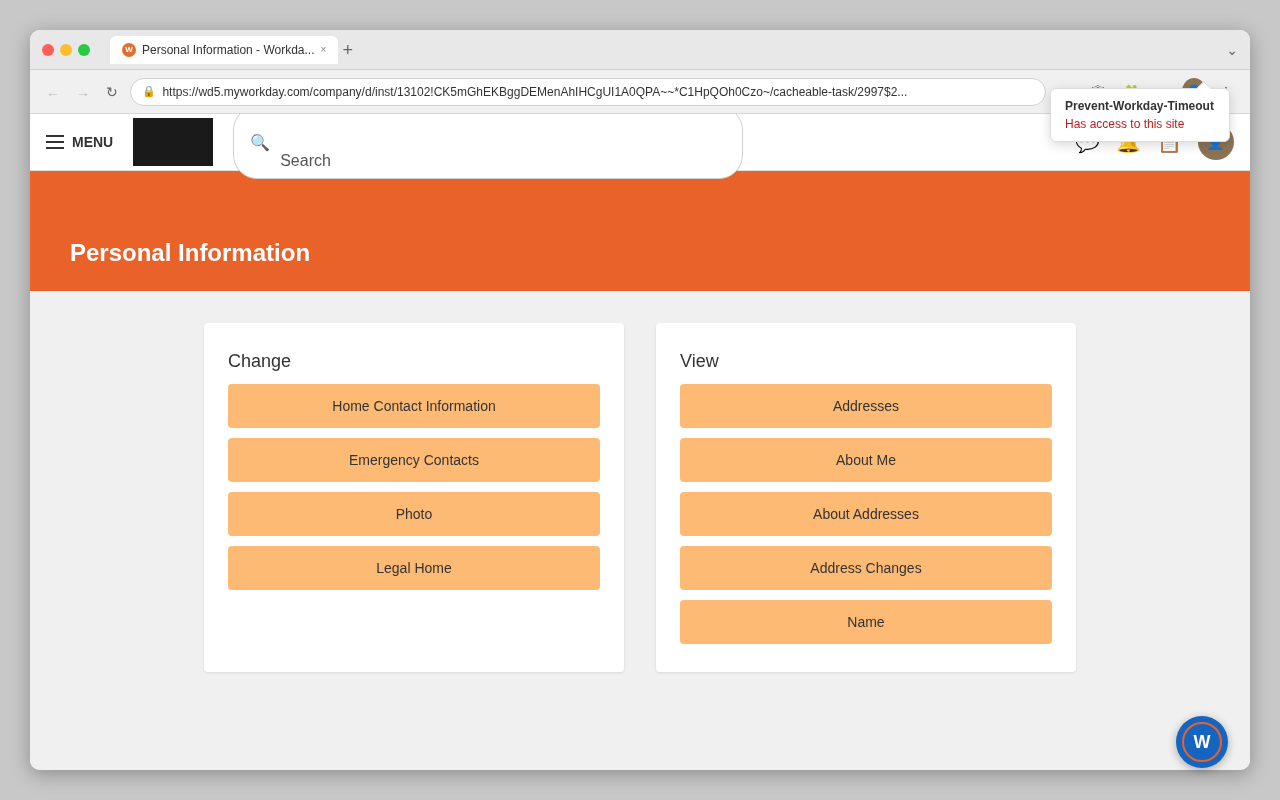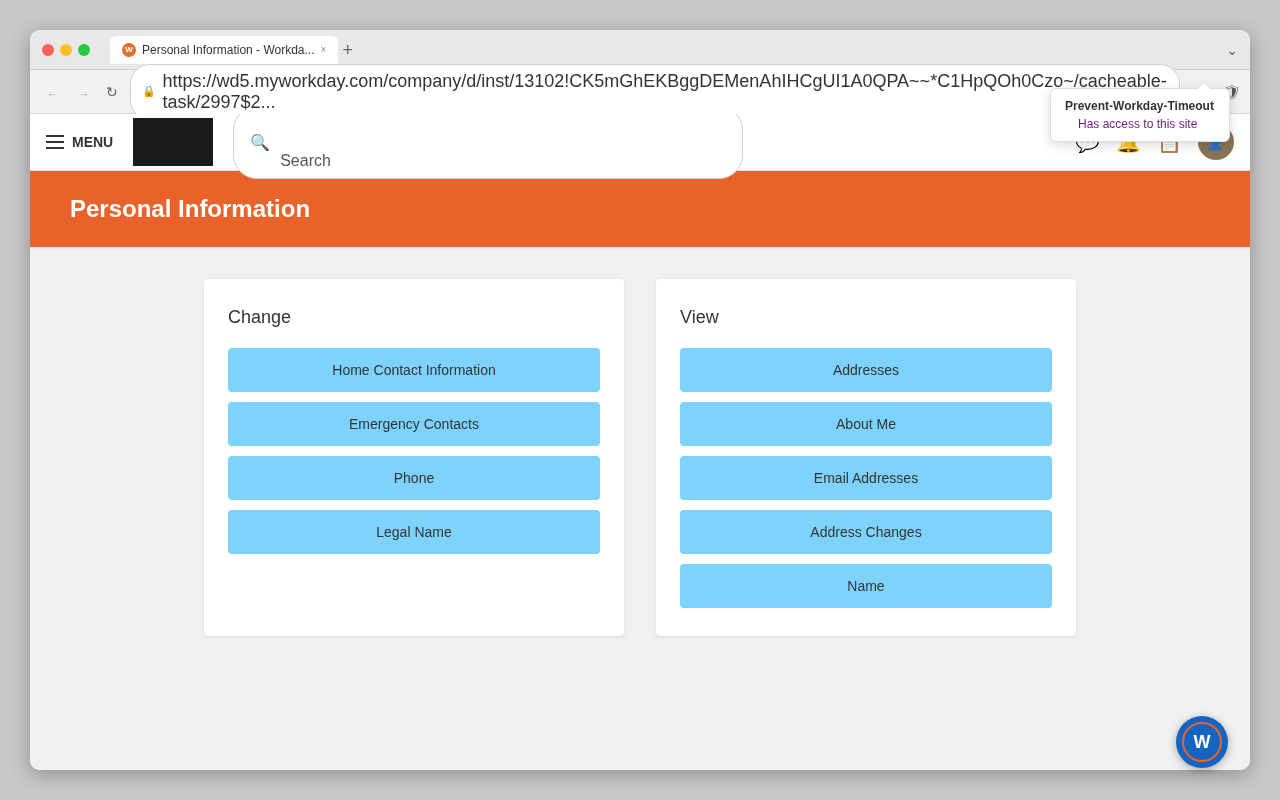--- a/index.html
+++ b/index.html
@@ -130,21 +130,21 @@
       color: #333;
       display: flex;
       align-items: center;
       gap: 6px;
     }
     .address-lock {
       font-size: 11px;
       color: #666;
     }
     .address-text {
-      font-size: 18px;
+      font-size: 12px;
       color: #333;
       flex: 1;
     }
     .browser-actions {
       display: flex;
       align-items: center;
       gap: 8px;
     }
     .browser-action-icon {
       width: 24px;
@@ -277,20 +277,21 @@
 
     
     .page-header {
       background: #e8622a;
       padding: 24px 40px;
     }
     .page-title {
       font-size: 24px;
       font-weight: 700;
       color: white;
+      margin-top: 44px;
     }
 
     
     .main-content {
       padding: 32px 40px;
       background: #f0f0f0;
       min-height: calc(100% - 60px - 72px);
     }
     .cards-container {
       display: flex;
@@ -301,29 +302,29 @@
       background: white;
       border-radius: 4px;
       padding: 28px 24px;
       width: 420px;
       box-shadow: 0 1px 3px rgba(0,0,0,0.1);
     }
     .card-title {
       font-size: 18px;
       font-weight: 400;
       color: #333;
-      margin-bottom: 20px;
+      margin-bottom: 12px;
     }
     .card-buttons {
       display: flex;
       flex-direction: column;
       gap: 10px;
     }
     .card-btn {
-      background: #7dd3fc;
+      background: #fdba74;
       border: none;
       border-radius: 4px;
       padding: 14px 36px;
       font-size: 14px;
       color: #333;
       cursor: pointer;
       text-align: center;
       width: 100%;
       display: block;
     }
@@ -371,22 +372,21 @@
       font-size: 12px;
       z-index: 100;
       width: 180px;
     }
     .ext-popup-title {
       font-weight: 600;
       color: #333;
       margin-bottom: 4px;
     }
     .ext-popup-sub {
-      color: #701a75;
-      margin-left: 13px;
+      color: #b91c1c;
     }
     .ext-popup-arrow {
       position: absolute;
       top: -6px;
       right: 20px;
       width: 10px;
       height: 10px;
       background: white;
       border-top: 1px solid #ddd;
       border-left: 1px solid #ddd;
@@ -469,31 +469,31 @@
     </div>
 
     <div class="main-content">
       <div class="cards-container">
 
         <div class="card">
           <h2 class="card-title">Change</h2>
           <div class="card-buttons">
             <button class="card-btn">Home Contact Information</button>
             <button class="card-btn">Emergency Contacts</button>
-            <button class="card-btn">Phone</button>
-            <button class="card-btn">Legal Name</button>
+            <button class="card-btn">Photo</button>
+            <button class="card-btn">Legal Home</button>
           </div>
         </div>
 
         <div class="card">
           <h2 class="card-title">View</h2>
           <div class="card-buttons">
             <button class="card-btn">Addresses</button>
             <button class="card-btn">About Me</button>
-            <button class="card-btn">Email Addresses</button>
+            <button class="card-btn">About Addresses</button>
             <button class="card-btn">Address Changes</button>
             <button class="card-btn">Name</button>
           </div>
         </div>
 
       </div>
     </div>
 
   </div>
 </div>

